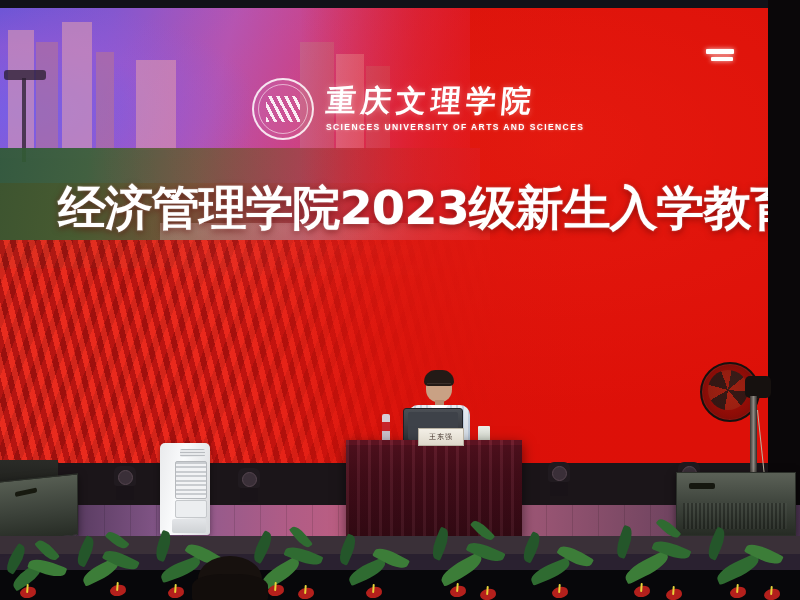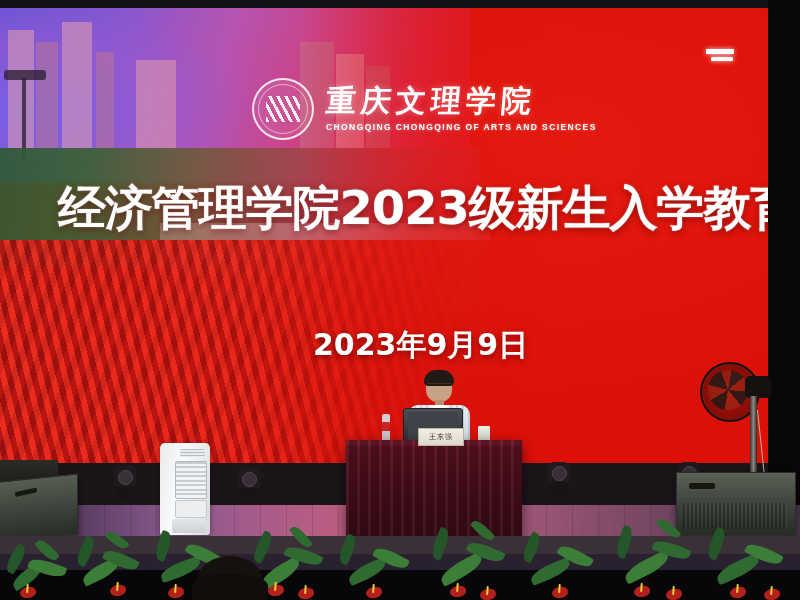--- a/index.html
+++ b/index.html
@@ -260,26 +260,25 @@
         <i></i>
         <i></i>
       </div>
 
     <div id="logo-block">
       <div class="crest">
         <div class="crest-ring"></div>
       </div>
       <div class="logo-text">
         <div id="logo-cn">重庆文理学院</div>
-        <div id="logo-en">CHONGQING CHONGQING OF ARTS AND SCIENCES</div>
+        <div id="logo-en">SCIENCES UNIVERSITY OF ARTS AND SCIENCES</div>
       </div>
     </div>
 
     <div id="headline">经济管理学院2023级新生入学教育</div>
-    <div id="date-line">2023年9月9日</div>
   </div>
 
   <div id="backdrop-dark"></div>
   <div id="wall-right"></div>
 
   <div class="mh" style="left:112px;top:466px;">
     <div class="head"></div>
       <div class="lens"></div>
       <div class="base"></div>
   </div>

